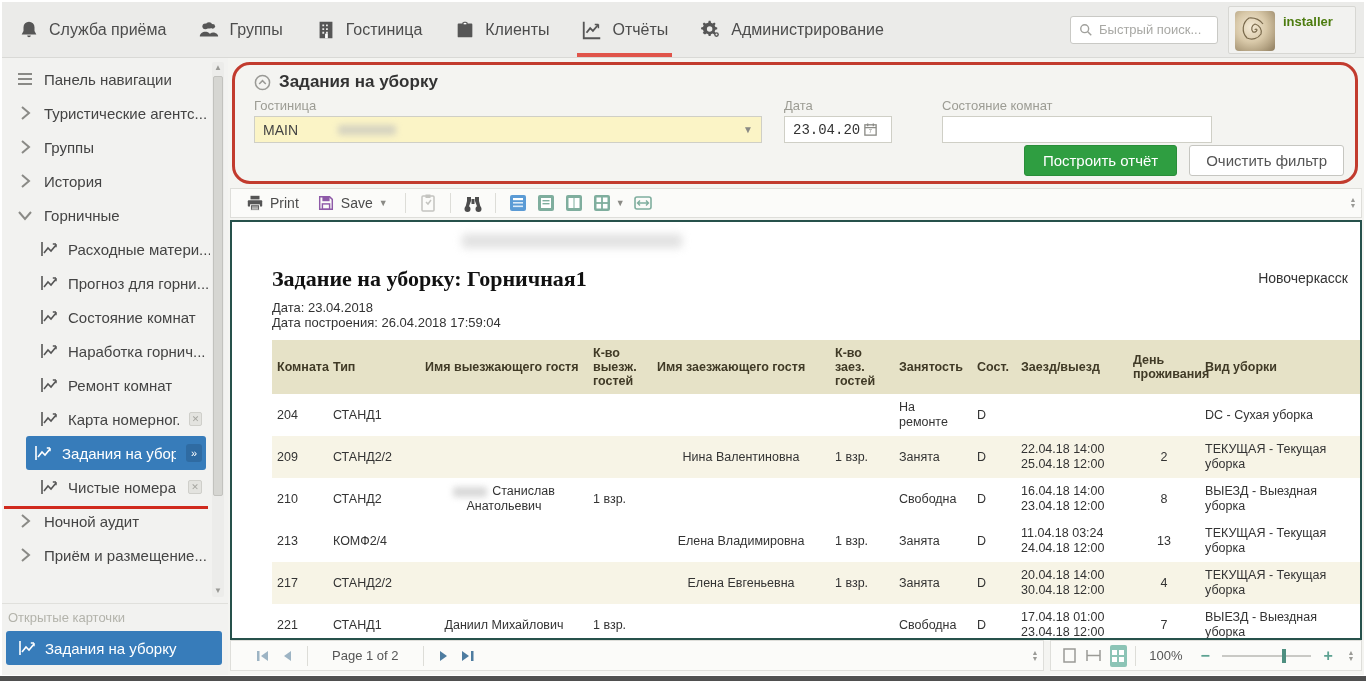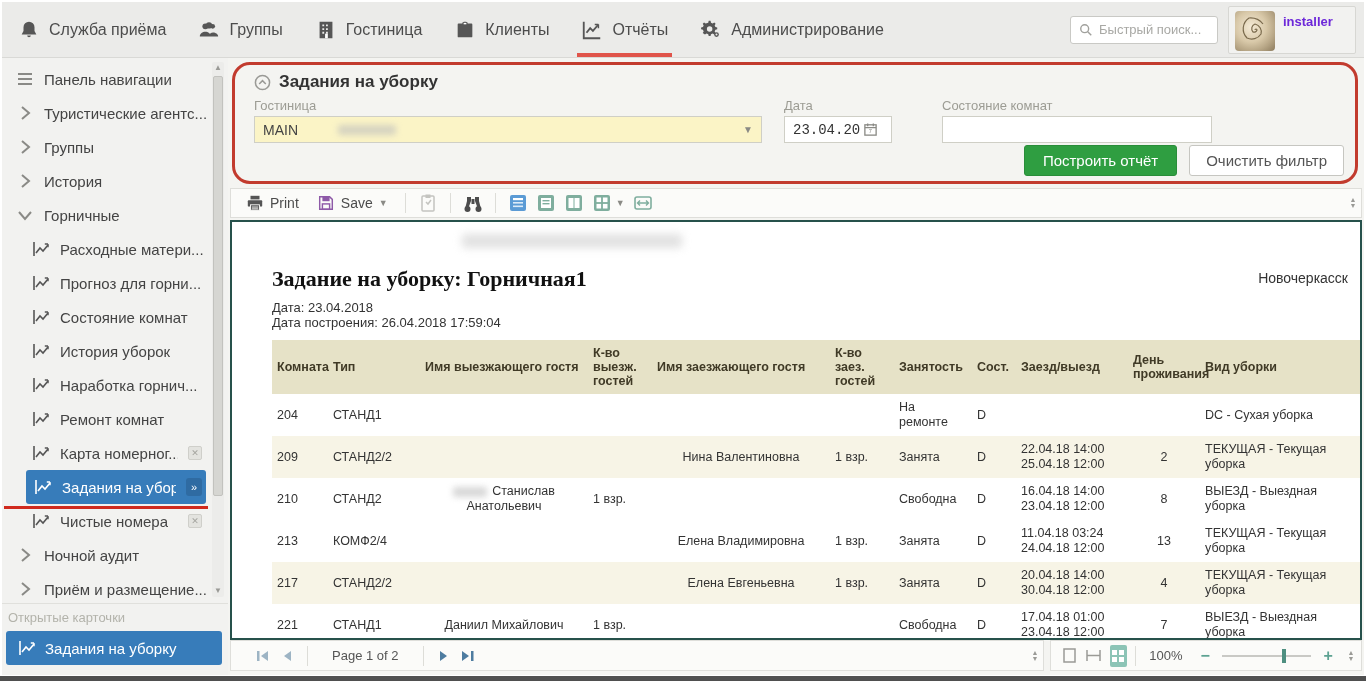--- a/index.html
+++ b/index.html
@@ -20,29 +20,29 @@
               background:#fff; border:1px solid #c9c9c5; border-radius:3px; padding:0 8px; color:#9a9a96;}
   .search-box input { border:none; outline:none; width:100%; font-size:13px; color:#777;
               font-family:"Liberation Sans",sans-serif; background:transparent;}
   .search-box input::placeholder { color:#a8a8a4; }
   .userbox { display:flex; align-items:flex-start; gap:8px; height:48px; min-width:128px;
              background:#f2f2f0; border:1px solid #d7d7d3; border-radius:2px; padding:4px 10px 4px 6px;}
   .avatar { width:40px; height:40px; border-radius:4px;
             background: radial-gradient(circle at 40% 40%, #f4ead6 0%, #d8c8a8 45%, #b8a787 70%, #8c7b5d 100%);
             position:relative; overflow:hidden; }
   .avatar svg { position:absolute; inset:0; }
-  .username { font-size:13px; font-weight:bold; color:#6d28d9; padding-top:3px;}
+  .username { font-size:13px; font-weight:bold; color:#4d7c0f; padding-top:3px;}
 
   
   .sidebar { position:absolute; left:2px; top:58px; width:226px; bottom:6px; background:#f2f2f0; }
   .sidetree { position:absolute; left:0; top:4px; right:18px; bottom:75px; overflow:hidden; }
   .side-item { display:flex; align-items:center; gap:10px; height:34px; padding-left:14px;
                font-size:15px; color:#444; cursor:pointer; position:relative;text-align:right; }
   .side-item .ic { width:18px; height:18px; color:#8a8a86; flex:0 0 18px; display:inline-flex; }
-  .side-item.lvl1 { padding-left:30px; }
+  .side-item.lvl1 { padding-left:38px; }
   .side-item.lvl1 .ic { color:#555; }
   .side-item.selected { background:#377cba; color:#fff; border-radius:3px; margin:0 4px 0 24px; padding-left:8px; }
   .side-item.selected .ic { color:#fff; }
   .side-item .label { white-space:nowrap; overflow:hidden; }
   .side-badge { margin-left:auto; margin-right:8px; width:14px; height:14px; background:#e3e3df;
                 border:1px solid #cfcfca; border-radius:2px; color:#a5a5a0; font-size:9px;
                 display:flex; align-items:center; justify-content:center; }
   .side-arrow { margin-left:auto; margin-right:4px; width:18px; height:18px; background:#2f6ba2;
                 border-radius:3px; color:#fff; font-size:11px; display:flex; align-items:center; justify-content:center;}
   .red-underline { position:absolute; left:2px; width:204px; height:3px; background:#d02a1e; z-index:5;}
@@ -281,30 +281,20 @@
         </div>
         <div class="side-item lvl1">
           <span class="ic">
             <svg viewBox="0 0 18 18" fill="none" stroke="currentColor" stroke-width="1.6">
               <path d="M2 2v14"></path>
               <path d="M4 13l4-5 3 3 5-6"></path>
               <path d="M16 4h-3.2M16 4v3.2" stroke-width="1.4"></path>
             </svg>
           </span>
           <span class="label">Состояние комнат</span>
-        </div>
-        <div class="side-item lvl1">
-          <span class="ic">
-            <svg viewBox="0 0 18 18" fill="none" stroke="currentColor" stroke-width="1.6">
-              <path d="M2 2v14"></path>
-              <path d="M4 13l4-5 3 3 5-6"></path>
-              <path d="M16 4h-3.2M16 4v3.2" stroke-width="1.4"></path>
-            </svg>
-          </span>
-          <span class="label">История уборок</span>
         </div>
         <div class="side-item lvl1">
           <span class="ic">
             <svg viewBox="0 0 18 18" fill="none" stroke="currentColor" stroke-width="1.6">
               <path d="M2 2v14"></path>
               <path d="M4 13l4-5 3 3 5-6"></path>
               <path d="M16 4h-3.2M16 4v3.2" stroke-width="1.4"></path>
             </svg>
           </span>
           <span class="label">Наработка горнич...</span>

